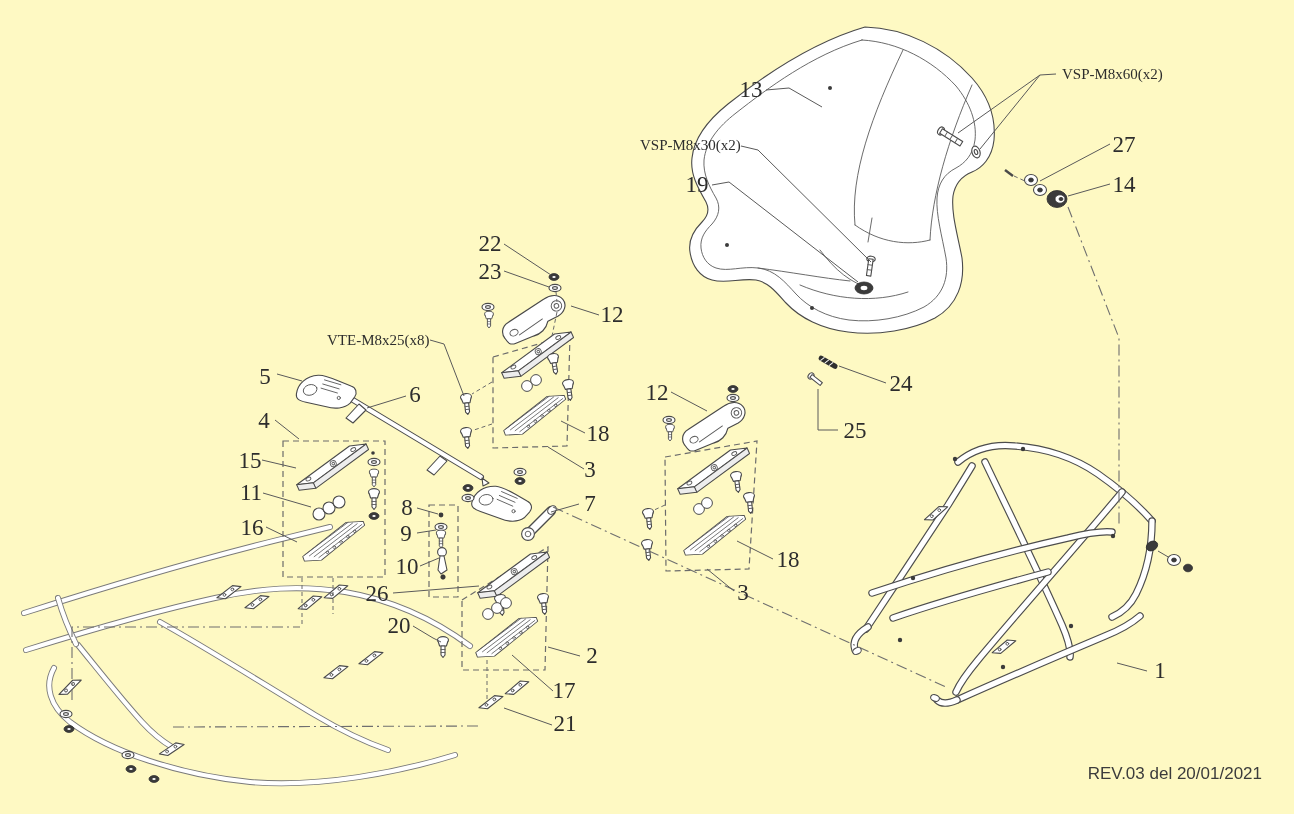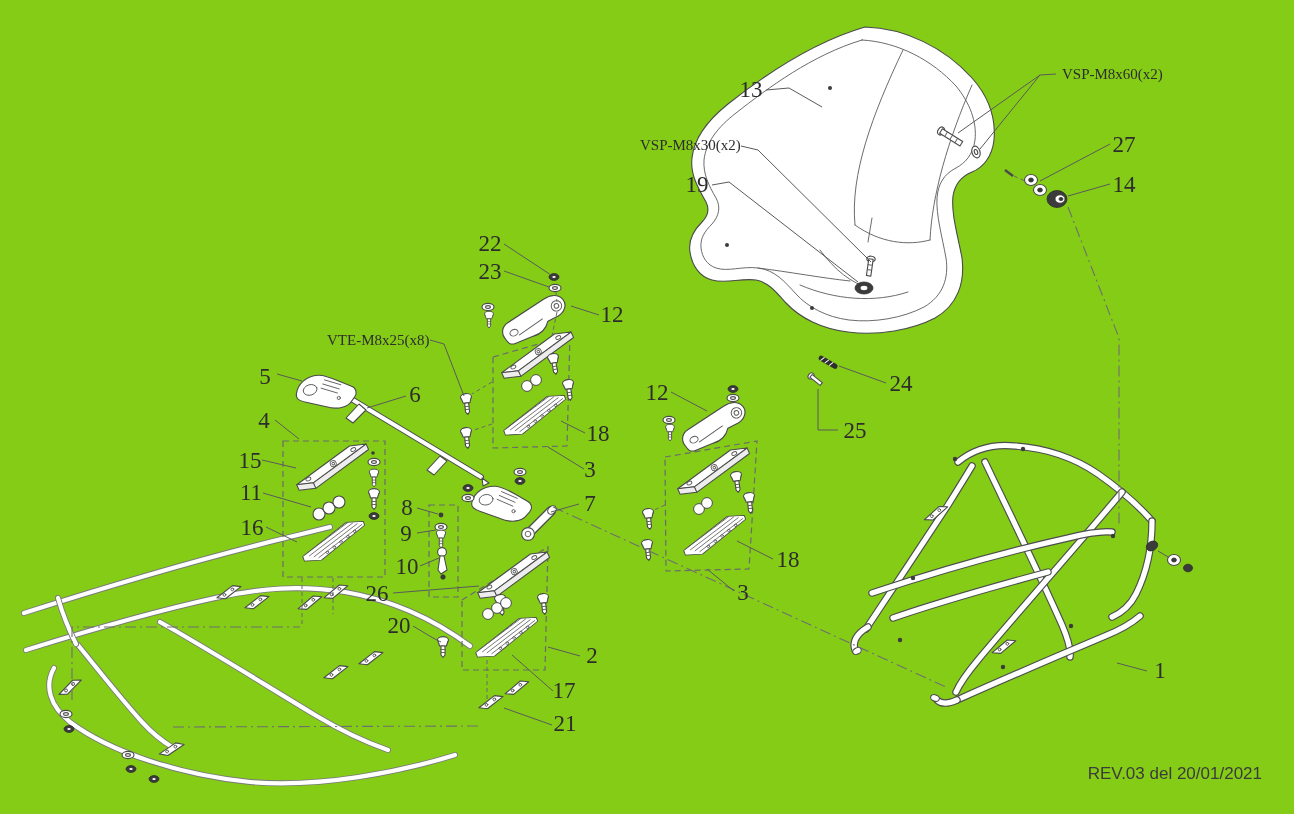--- a/index.html
+++ b/index.html
@@ -1,16 +1,16 @@
 <!DOCTYPE html>
 <html><head>
 <meta charset="utf-8">
 <style>
   html,body{margin:0;padding:0;background:#fff;}
-  .stage{position:relative;width:1294px;height:814px;background:#84cc16;overflow:hidden;
+  .stage{position:relative;width:1294px;height:814px;background:#fef9c3;overflow:hidden;
          font-family:"Liberation Serif", serif;}
   svg{display:block}
   
   .part{fill:#ffffff;stroke:#4a4a4a;stroke-width:1.1;stroke-linejoin:round;}
   .part-shade{fill:#ededed;stroke:#4a4a4a;stroke-width:1;stroke-linejoin:round;}
   .detail{fill:none;stroke:#5a5a5a;stroke-width:.9;stroke-linecap:round;}
   .dark{fill:#3b3b3b;stroke:#2e2e2e;stroke-width:.8;}
   .leader{fill:none;stroke:#5a5a5a;stroke-width:1;}
   .dashbox{fill:none;stroke:#6b6b6b;stroke-width:1.2;stroke-dasharray:6 4;}
   .dashthin{fill:none;stroke:#6b6b6b;stroke-width:1;stroke-dasharray:4 3;}

